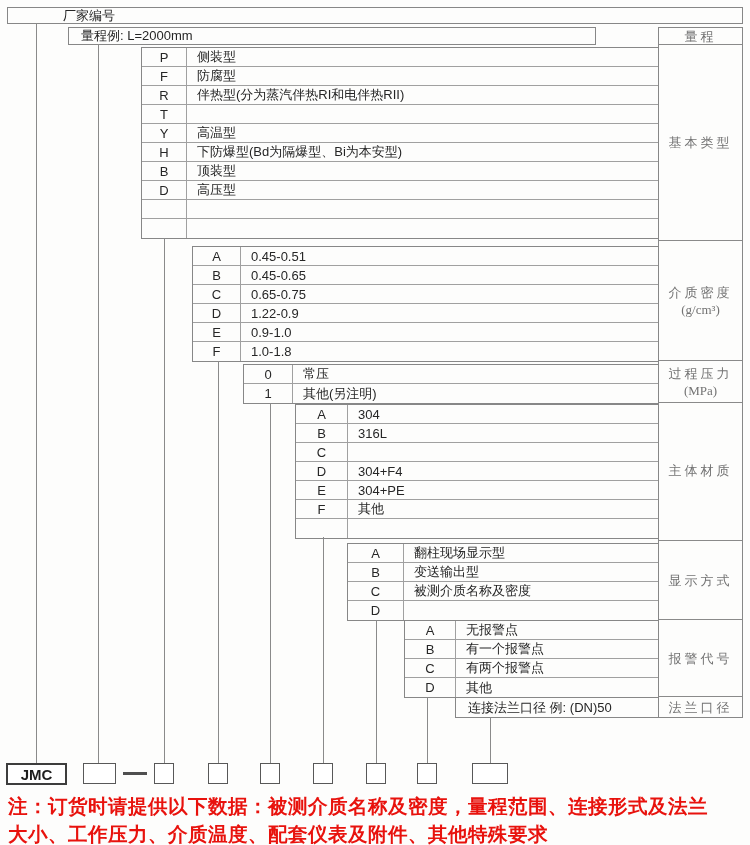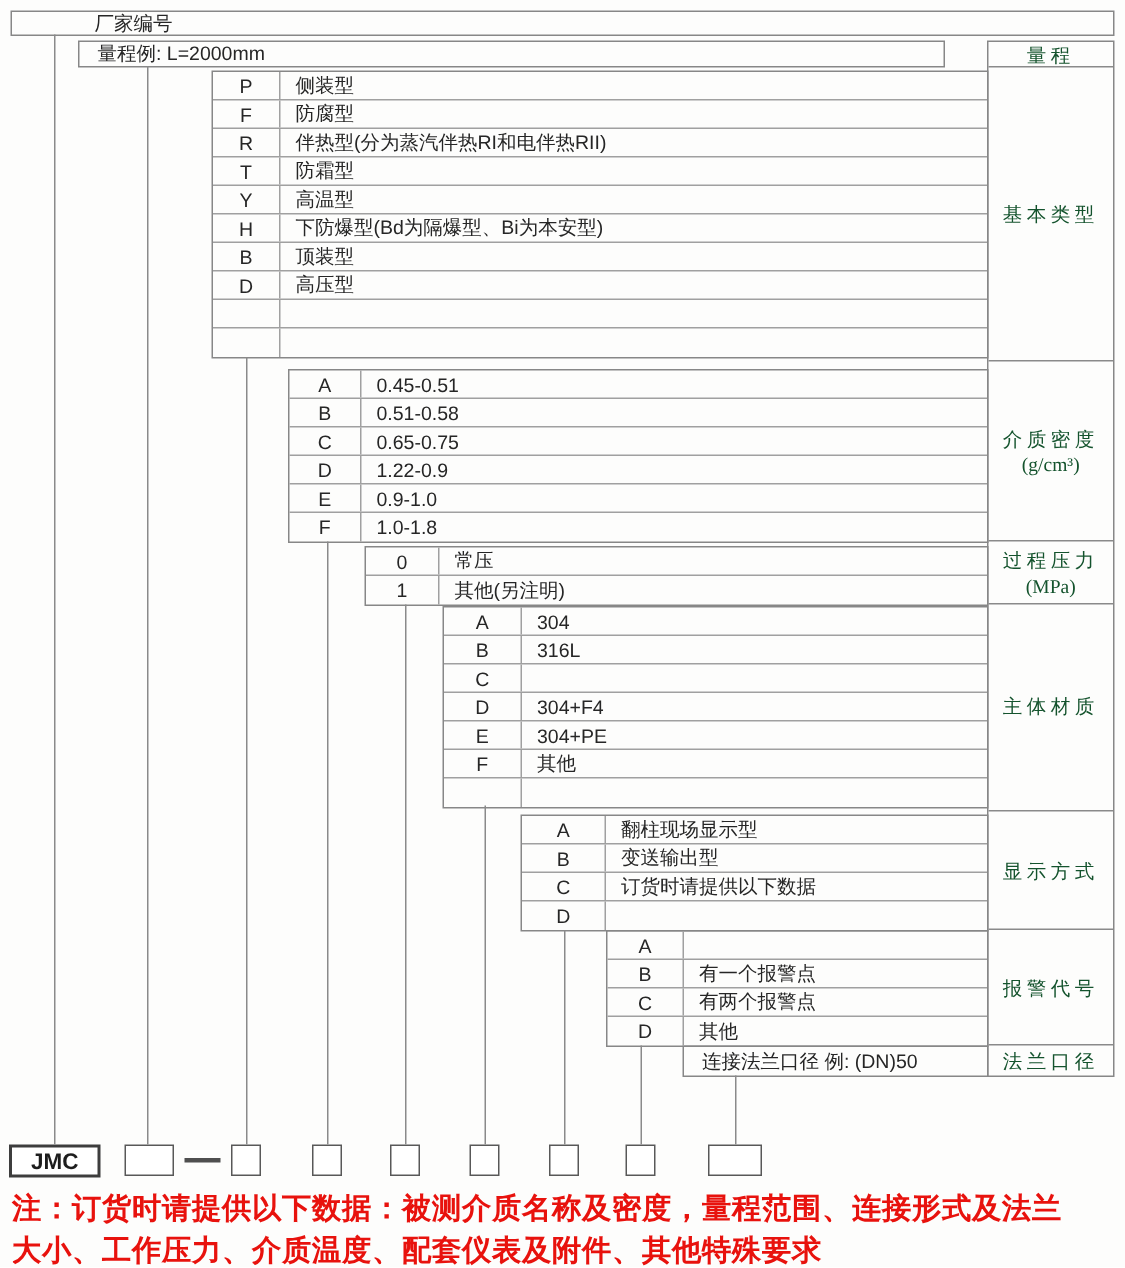--- a/index.html
+++ b/index.html
@@ -11,30 +11,30 @@
   .abs{position:absolute;box-sizing:border-box;}
   .outbox{border:1px solid #878787;display:flex;align-items:center;}
   .sec-table{border:1px solid #878787;background:transparent;}
   .sec-row{display:flex;height:19px;box-sizing:border-box;border-bottom:1px solid #a0a0a0;}
   .sec-row:last-child{border-bottom:none;}
   .code-cell{box-sizing:border-box;border-right:1px solid #a0a0a0;display:flex;align-items:center;justify-content:center;}
   .desc-cell{flex:1;display:flex;align-items:center;padding-left:10px;white-space:nowrap;overflow:hidden;}
   .vline{position:absolute;width:1px;background:#8a8a8a;}
   .label-col{border:1px solid #878787;}
   .label-cell{box-sizing:border-box;border-bottom:1px solid #8a8a8a;display:flex;flex-direction:column;align-items:center;justify-content:center;
-    font-family:"Liberation Serif",serif;color:#14532d;letter-spacing:3px;line-height:17px;}
+    font-family:"Liberation Serif",serif;color:#737373;letter-spacing:3px;line-height:17px;}
   .label-cell:last-child{border-bottom:none;}
   .label-cell .sub{letter-spacing:0;}
   .bbox{position:absolute;top:763px;height:21px;border:1px solid #585858;background:#fff;box-sizing:border-box;}
   #jmc-box{left:6px;top:763px;width:61px;height:22px;border:2px solid #3d3d3d;display:flex;align-items:center;justify-content:center;
     font-weight:bold;font-size:15px;color:#1d1d1d;background:#fff;}
   #dash{left:123px;top:772px;width:24px;height:3px;background:#4f4f4f;}
   #note{left:8px;top:792px;width:740px;color:#e8120d;font-weight:bold;font-size:19.5px;line-height:28px;letter-spacing:0.5px;}
   #mfr-box{left:7px;top:7px;width:736px;height:17px;padding-left:55px;align-items:center;}
-  #range-box{left:52px;top:27px;width:578px;height:18px;padding-left:12px;}
+  #range-box{left:68px;top:27px;width:528px;height:18px;padding-left:12px;}
   #flange-box{left:455px;top:697px;width:204px;height:21px;padding-left:12px;}
 </style>
 </head>
 <body>
 
 <div id="canvas">
 
   <div id="mfr-box" class="abs outbox">
     <span>厂家编号</span>
   </div>
@@ -66,21 +66,20 @@
       <div class="sec-row">
         <div class="code-cell" style="width: 45px;">F</div>
         <div class="desc-cell">防腐型</div>
       </div>
       <div class="sec-row">
         <div class="code-cell" style="width: 45px;">R</div>
         <div class="desc-cell">伴热型(分为蒸汽伴热RI和电伴热RII)</div>
       </div>
       <div class="sec-row">
         <div class="code-cell" style="width: 45px;">T</div>
-        <div class="desc-cell">防霜型</div>
       </div>
       <div class="sec-row">
         <div class="code-cell" style="width: 45px;">Y</div>
         <div class="desc-cell">高温型</div>
       </div>
       <div class="sec-row">
         <div class="code-cell" style="width: 45px;">H</div>
         <div class="desc-cell">下防爆型(Bd为隔爆型、Bi为本安型)</div>
       </div>
       <div class="sec-row">
@@ -100,21 +99,21 @@
         <div class="desc-cell"></div>
       </div>
     </div>
     <div class="abs sec-table" style="left: 192px; top: 246px; width: 467px; height: 116px;">
       <div class="sec-row">
         <div class="code-cell" style="width: 48px;">A</div>
         <div class="desc-cell">0.45-0.51</div>
       </div>
       <div class="sec-row">
         <div class="code-cell" style="width: 48px;">B</div>
-        <div class="desc-cell">0.51-0.58</div>
+        <div class="desc-cell">0.45-0.65</div>
       </div>
       <div class="sec-row">
         <div class="code-cell" style="width: 48px;">C</div>
         <div class="desc-cell">0.65-0.75</div>
       </div>
       <div class="sec-row">
         <div class="code-cell" style="width: 48px;">D</div>
         <div class="desc-cell">1.22-0.9</div>
       </div>
       <div class="sec-row">
@@ -169,29 +168,30 @@
       <div class="sec-row">
         <div class="code-cell" style="width: 56px;">A</div>
         <div class="desc-cell">翻柱现场显示型</div>
       </div>
       <div class="sec-row">
         <div class="code-cell" style="width: 56px;">B</div>
         <div class="desc-cell">变送输出型</div>
       </div>
       <div class="sec-row">
         <div class="code-cell" style="width: 56px;">C</div>
-        <div class="desc-cell">订货时请提供以下数据</div>
+        <div class="desc-cell">被测介质名称及密度</div>
       </div>
       <div class="sec-row">
         <div class="code-cell" style="width: 56px;">D</div>
       </div>
     </div>
     <div class="abs sec-table" style="left: 404px; top: 620px; width: 255px; height: 78px;">
       <div class="sec-row">
         <div class="code-cell" style="width: 51px;">A</div>
+        <div class="desc-cell">无报警点</div>
       </div>
       <div class="sec-row">
         <div class="code-cell" style="width: 51px;">B</div>
         <div class="desc-cell">有一个报警点</div>
       </div>
       <div class="sec-row">
         <div class="code-cell" style="width: 51px;">C</div>
         <div class="desc-cell">有两个报警点</div>
       </div>
       <div class="sec-row">

